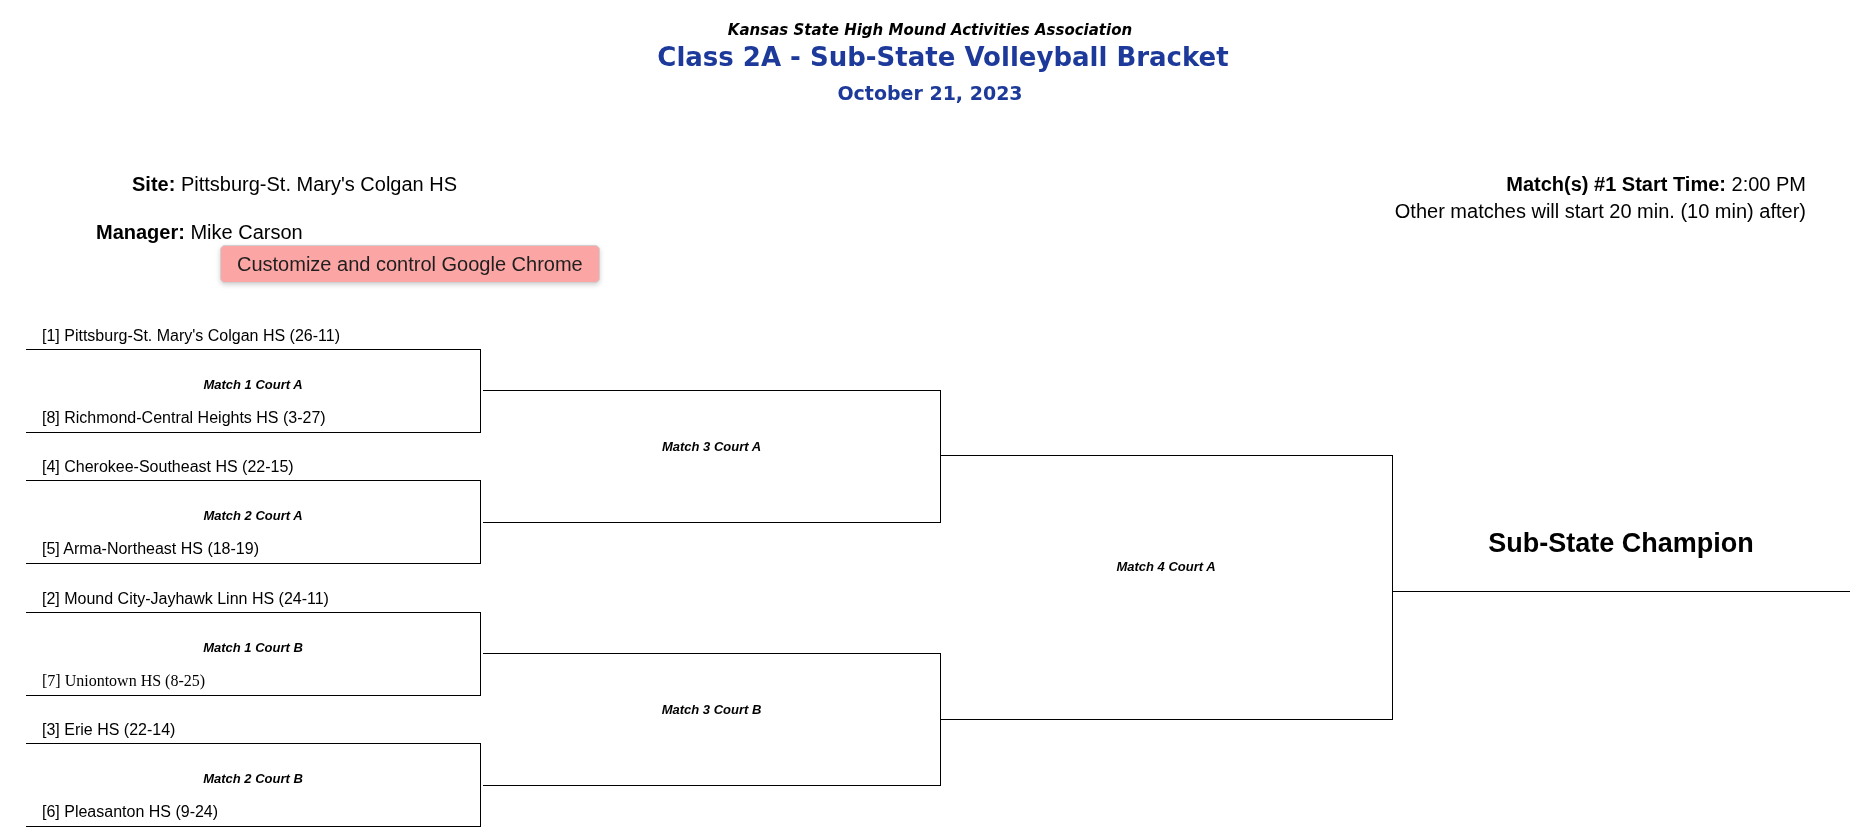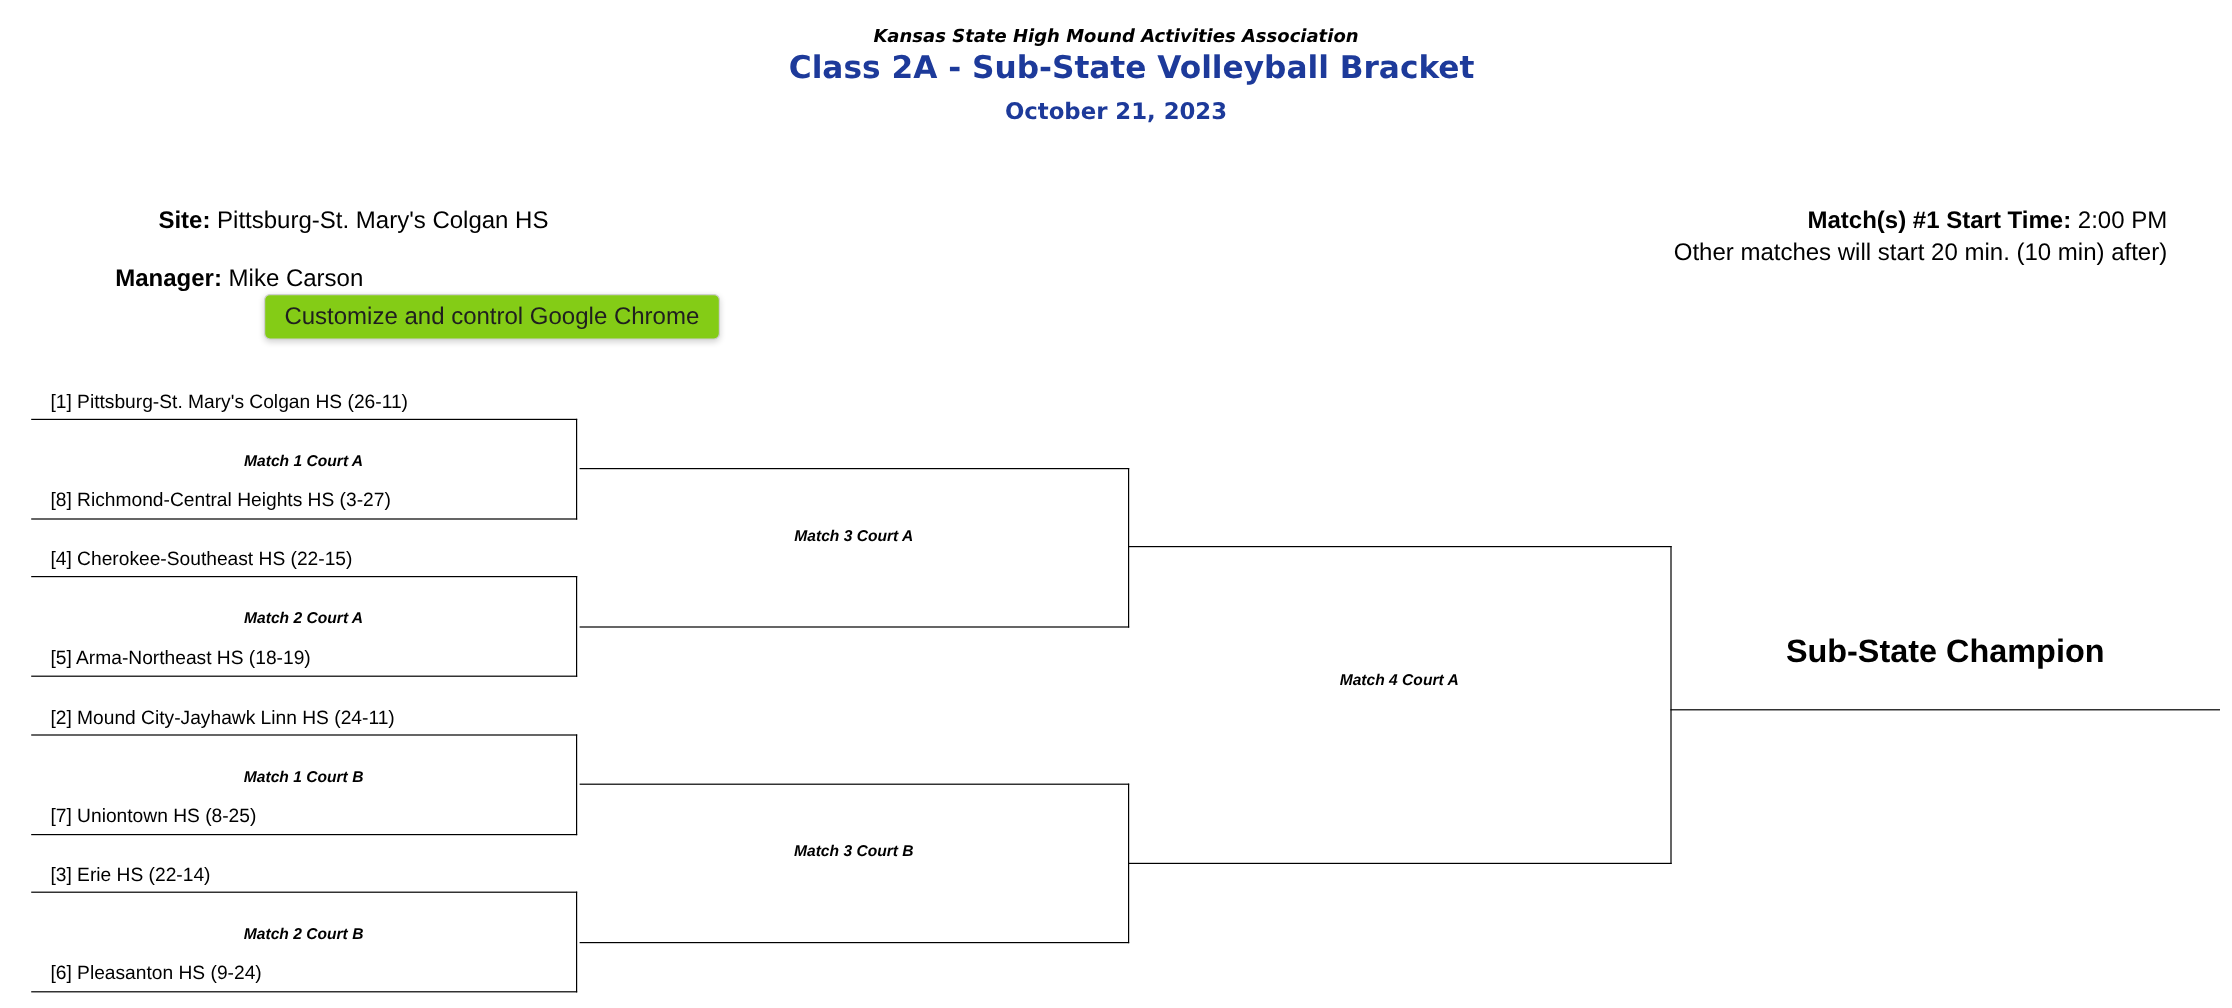--- a/index.html
+++ b/index.html
@@ -18,38 +18,38 @@
   .site-row{top:173px;margin-left:36px;}
   .mgr-row{top:221px;}
   .info-right{right:54px;text-align:right;font-size:20px;}
   .start-row{top:173px;}
   .note-row{top:200px;}
   .blb{font-weight:bold;}
   
   .tooltip{
     left:220px;top:245px;height:36px;line-height:36px;
     padding:0 16px;font-size:20px;color:#1f1f1f;
-    background:#84cc16;border:1px solid #cfcfcf;border-radius:5px;
+    background:#fca5a5;border:1px solid #cfcfcf;border-radius:5px;
     box-shadow:0 2px 5px rgba(0,0,0,0.18);white-space:nowrap;
   }
   
   .mbox{border-top:1px solid #000;border-right:1px solid #000;border-bottom:1px solid #000;}
   .r1{left:26px;width:454px;height:82px;}
   .m1a{top:349px;} .m2a{top:480px;} .m1b{top:612px;} .m2b{top:743px;}
   .r2{left:483px;width:457px;height:131px;}
   .m3a{top:390px;} .m3b{top:653px;}
   .r3{left:940px;width:452px;height:263px;}
   .m4{top:455px;}
   .match-label{
     position:absolute;left:0;width:100%;top:42%;transform:translateY(-50%);
     text-align:center;font-weight:bold;font-style:italic;font-size:13px;
   }
   .team{left:42px;width:450px;height:22px;font-size:16px;white-space:nowrap;}
   .t1{top:327px;} .t8{top:409px;} .t4{top:458px;} .t5{top:540px;}
-  .t2{top:590px;} .t7{top:672px;} .t3{top:721px;} .t6{top:803px;}
+  .t2{top:590px;} .t7{top:672px;font-family:Liberation Serif, serif;} .t3{top:721px;} .t6{top:803px;}
   
   .champ-line{left:1392px;top:591px;width:458px;border-top:1px solid #000;height:0;}
   .champ-text{left:1392px;top:528px;width:458px;text-align:center;font-weight:bold;font-size:27px;}
 </style>
 </head>
 <body>
 
 <div class="abs hdr assoc navy-black">Kansas State High Mound Activities Association</div>
 <div class="abs hdr title navy" style="color: rgb(29, 58, 154); padding-left: 13px;">Class 2A - Sub-State Volleyball Bracket</div>
 <div class="abs hdr date navy" style="color: rgb(29, 58, 154);">October 21, 2023</div>

